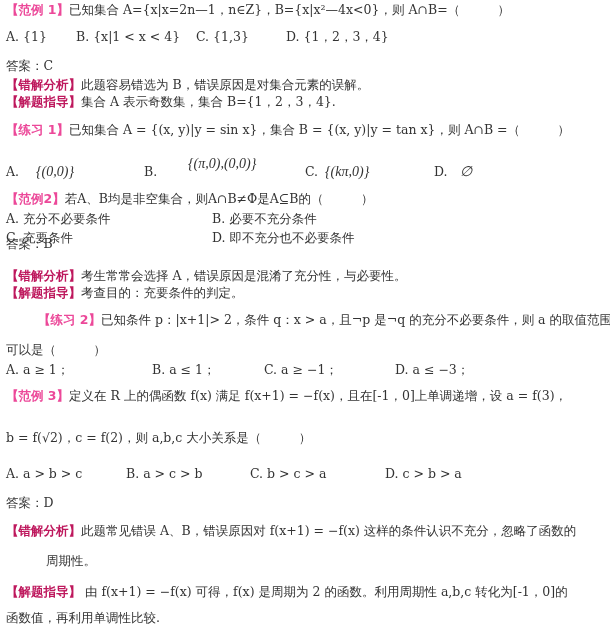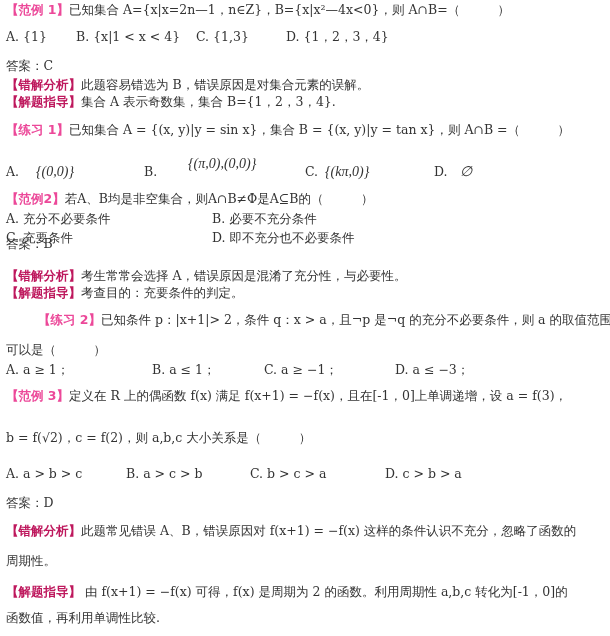--- a/index.html
+++ b/index.html
@@ -71,17 +71,17 @@
 </div>
 <div class="line" style="top:429px;">b = f(√2)，c = f(2)，则 a,b,c 大小关系是（　　　）</div>
 <div class="opt" style="left:6px;top:465px;">A.  a &gt; b &gt; c</div>
 <div class="opt" style="left:126px;top:465px;">B.  a &gt; c &gt; b</div>
 <div class="opt" style="left:250px;top:465px;">C.  b &gt; c &gt; a</div>
 <div class="opt" style="left:378px;top:465px;margin-left:7px;">D.  c &gt; b &gt; a</div>
 <div class="line" style="top:494px;">答案：D</div>
 <div class="line" style="top:522px;">
   <span class="tag-black">【错解分析】</span><span>此题常见错误 A、B，错误原因对 f(x+1) = −f(x) 这样的条件认识不充分，忽略了函数的</span>
 </div>
-<div class="line" style="top:552px;">周期性。</div>
+<div class="line" style="top:552px;margin-left:40px;">周期性。</div>
 <div class="line" style="top:583px;">
   <span class="tag-black">【解题指导】</span><span> 由 f(x+1) = −f(x) 可得，f(x) 是周期为 2 的函数。利用周期性 a,b,c 转化为[-1，0]的</span>
 </div>
 <div class="line" style="top:609px;">函数值，再利用单调性比较.</div>
 
 </body></html>

